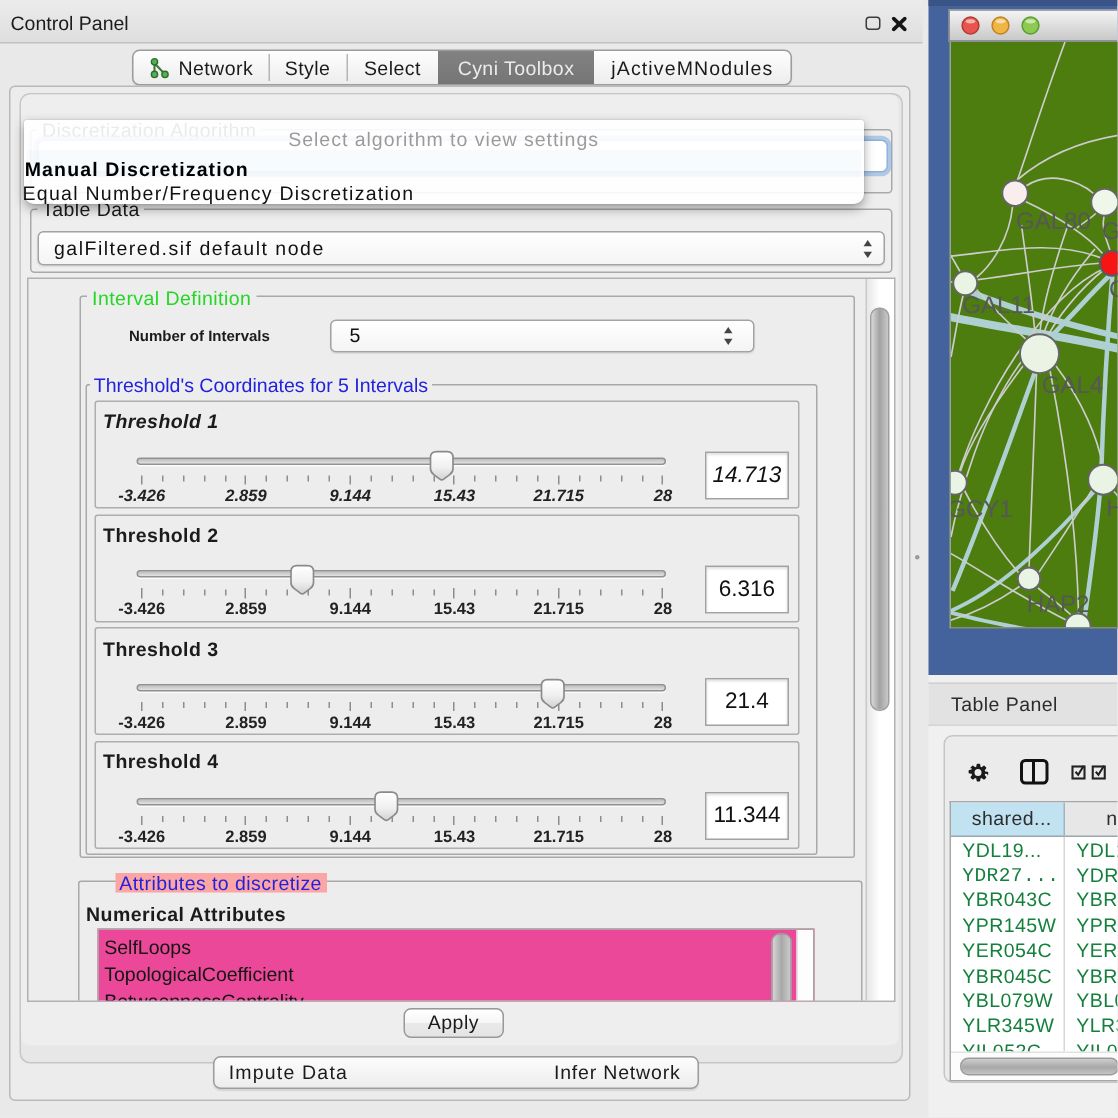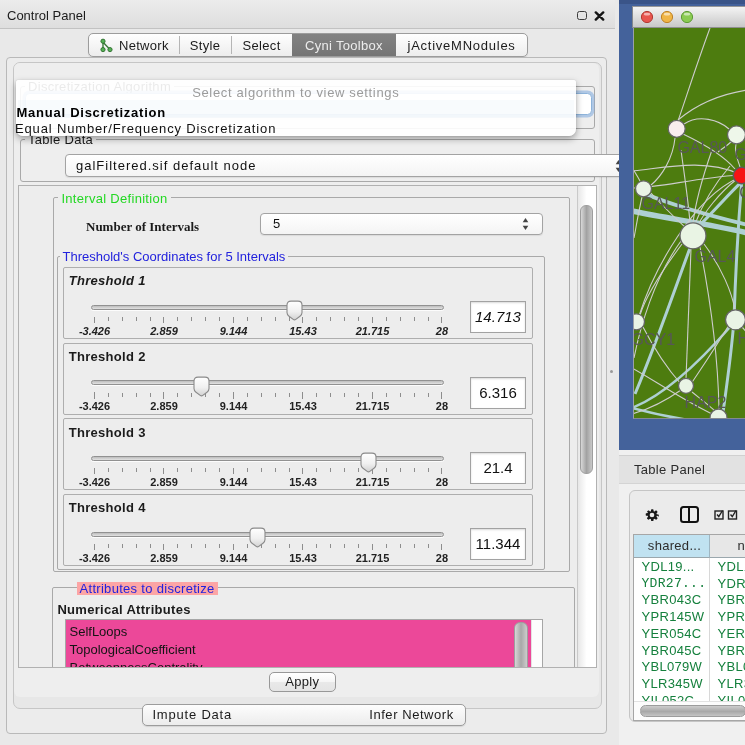--- a/index.html
+++ b/index.html
@@ -1,21 +1,21 @@
 <!DOCTYPE html>
 <html><head><meta charset="utf-8"><style>
 html,body{margin:0;padding:0;}
 body{width:745px;height:745px;overflow:hidden;position:relative;background:#e9e9e9;
  font-family:"Liberation Sans",sans-serif;-webkit-font-smoothing:antialiased;}
 .abs{position:absolute;}
 .t13{font-size:13px;letter-spacing:.3px;color:#1b1b1b;white-space:nowrap;}
 .b{font-weight:bold;}
 .grp{position:absolute;border:1px solid #a9a9a9;border-radius:3px;}
 .gtitle{position:absolute;font-size:13px;letter-spacing:.3px;background:#eeeeee;padding:0 3px;white-space:nowrap;line-height:13px;}
-.combo{position:absolute;background:linear-gradient(#ffffff,#f4f4f4);border:1px solid #a3a3a3;border-radius:4px;box-shadow:0 1px 1px rgba(0,0,0,.08);margin-left:40px;}
+.combo{position:absolute;background:linear-gradient(#ffffff,#f4f4f4);border:1px solid #a3a3a3;border-radius:4px;box-shadow:0 1px 1px rgba(0,0,0,.08);}
 .combo .ct{position:absolute;left:10px;top:0;font-size:13px;letter-spacing:.3px;color:#111;}
 .arr{position:absolute;width:9px;height:14px;}
 .tickm{position:absolute;width:1px;background:#8d8d8d;}
 .tlab{position:absolute;font-size:11px;font-weight:bold;color:#222;transform:translateX(-50%);white-space:nowrap;}
 .tbox{position:absolute;width:54px;height:30px;border:1px solid #a2a2a2;background:#fff;
  box-shadow:inset 0 1px 2px rgba(0,0,0,.15);text-align:center;font-size:15px;color:#111;line-height:30px;}
 .seg{position:absolute;top:0;height:100%;display:flex;align-items:center;justify-content:center;font-size:13px;letter-spacing:.3px;color:#1b1b1b;}
 .row{position:absolute;left:0;width:100%;height:17px;font-size:13px;letter-spacing:.3px;color:#15803d;}
 </style></head>
 <body>
@@ -67,21 +67,21 @@
  <svg class="arr" style="right:6px;top:3.5px;" viewBox="0 0 9 15">
   <path d="M4.5 1 L7.5 5.5 H1.5 Z" fill="#444"></path>
       <path d="M4.5 14 L1.5 9.5 H7.5 Z" fill="#444"></path>
  </svg>
 </div>
 
 <div class="abs" id="scrollpane" style="left:17.5px;top:184.5px;width:577px;height:481px;border:1px solid #b1b1b1;background:#ededed;overflow:hidden;">
 
  <div class="grp" style="left:34.2px;top:11.9px;width:515.3px;height:372.6px;border-radius:2px;"></div>
  <div class="gtitle" style="left:39.9px;top:6px;color:#23d823;background:#ededed;">Interval Definition</div>
- <div class="abs b" style="left:67.5px;top:33px;font-size:13px;letter-spacing:0;color:#1b1b1b;white-space:nowrap;font-family:Liberation Serif, serif;">Number of Intervals</div>
+ <div class="abs b" style="left:67.5px;top:33px;font-size:10px;letter-spacing:0;color:#1b1b1b;white-space:nowrap;">Number of Intervals</div>
  <div class="combo" style="left:201.5px;top:27.5px;width:281px;height:20px;">
   <div class="ct" style="line-height:20px;left:12px;">5</div>
   <svg class="arr" style="right:12px;top:3px;" viewBox="0 0 9 15">
    <path d="M4.5 1 L7.5 5.5 H1.5 Z" fill="#444"></path>
         <path d="M4.5 14 L1.5 9.5 H7.5 Z" fill="#444"></path>
   </svg>
  </div>
 
  <div class="grp" style="left:38px;top:70.2px;width:486.1px;height:312.4px;border-radius:2px;"></div>
  <div class="gtitle" style="left:41px;top:64.2px;color:#2222dd;background:#ededed;letter-spacing:0;">Threshold's Coordinates for 5 Intervals</div>

